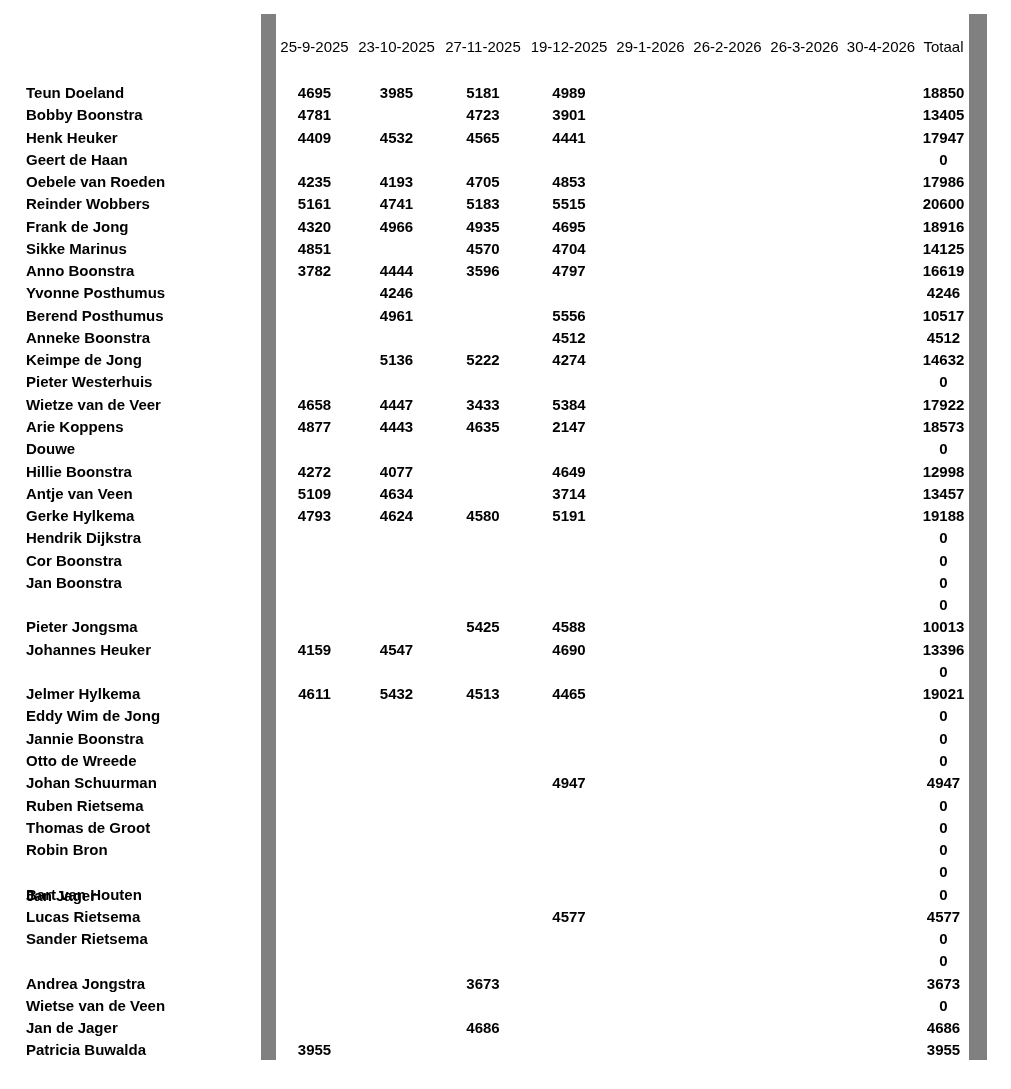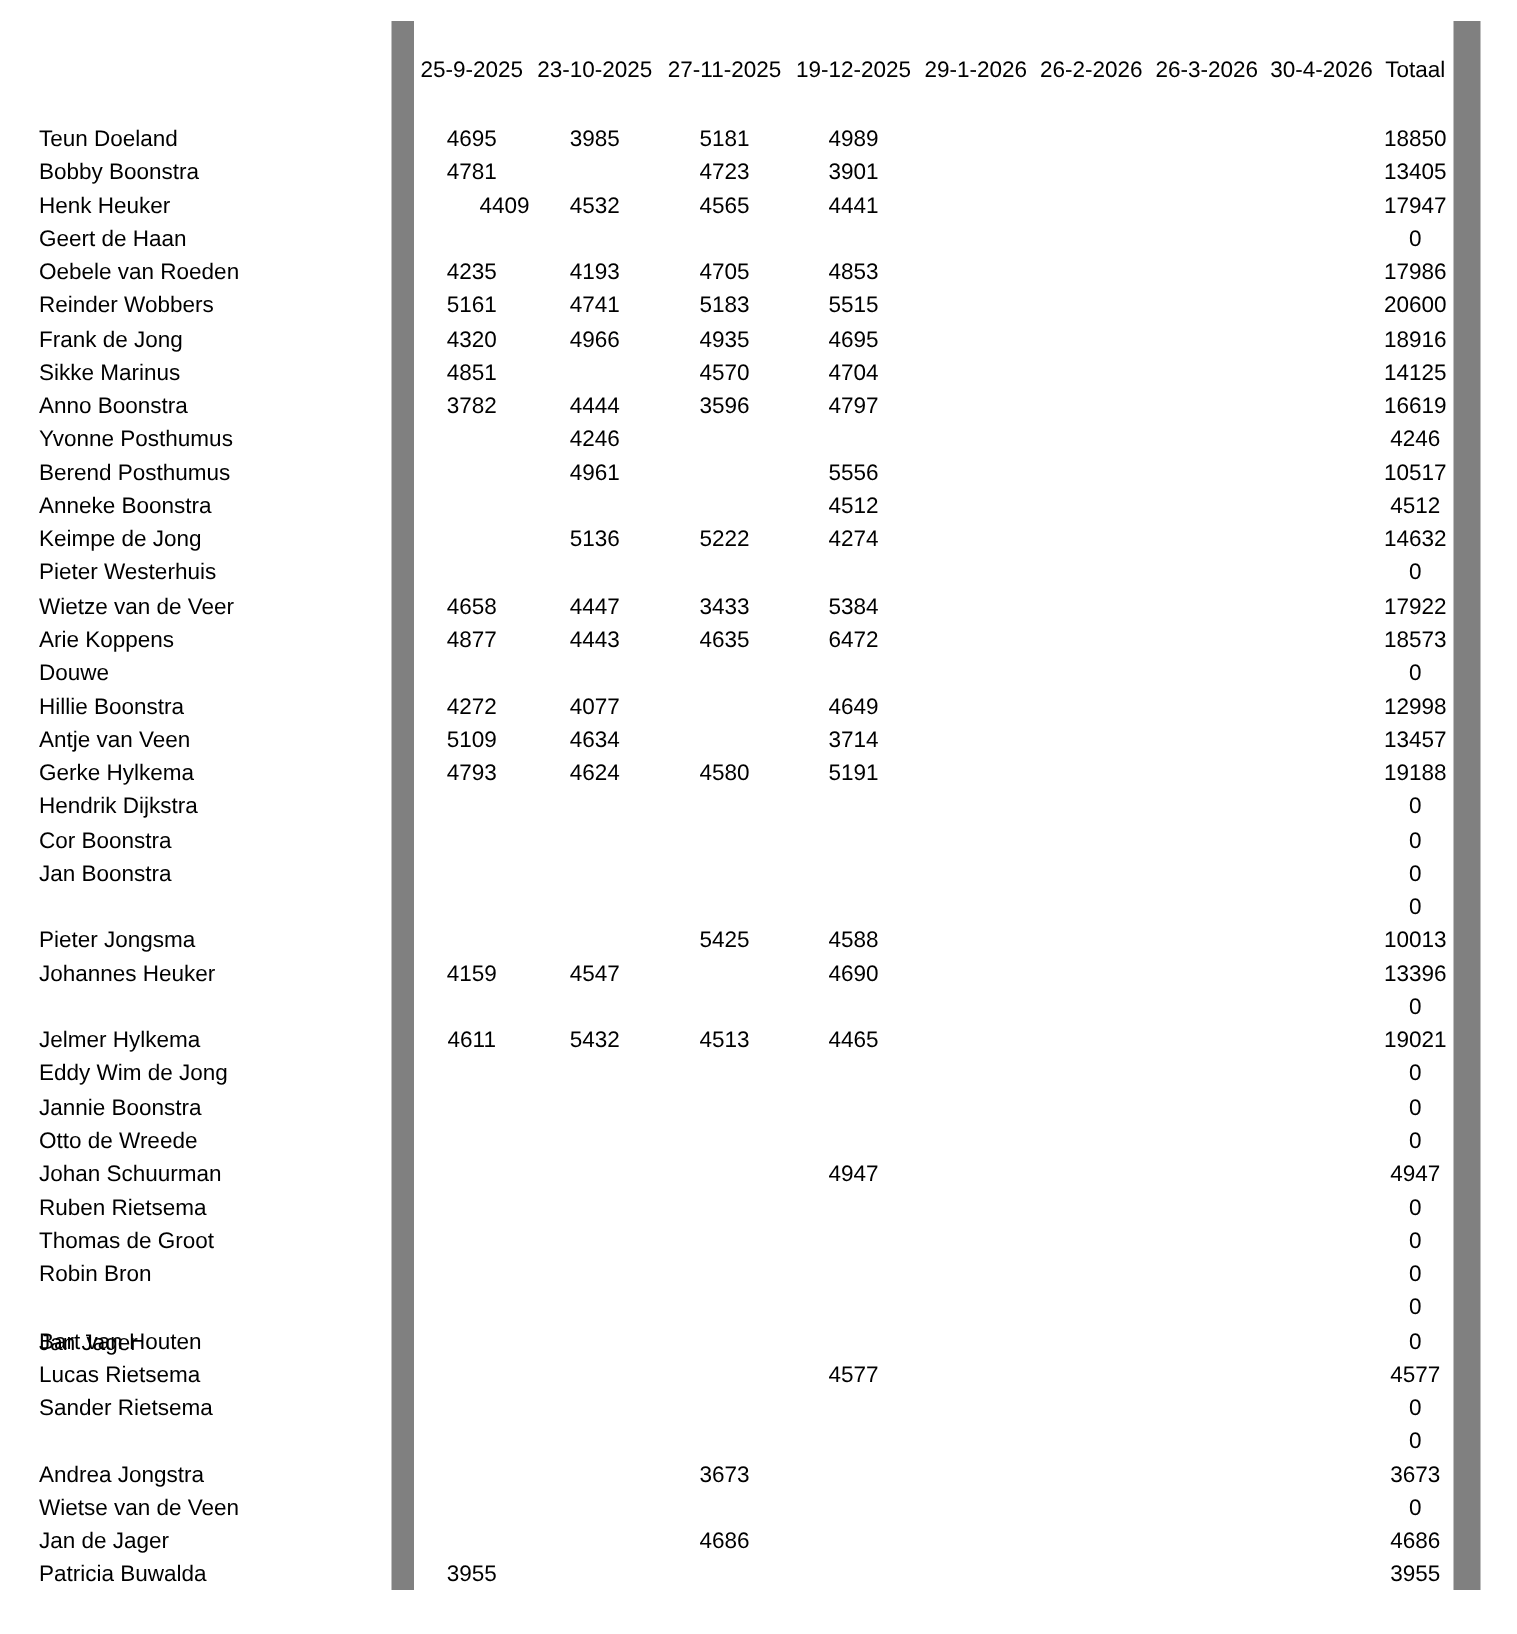--- a/index.html
+++ b/index.html
@@ -26,20 +26,21 @@
     left: 0;
     width: 1011px;
     height: 22px;
   }
   .hrow .cell { line-height: 22px; }
   .rows {
     position: absolute;
     top: 82px;
     left: 0;
     width: 1011px;
+    font-weight: bold;
   }
   .row {
     position: relative;
     height: 22.27px;
   }
   .cell {
     position: absolute;
     top: 0;
     height: 100%;
     font-size: 15px;
@@ -87,21 +88,21 @@
         <div class="cell num" style="left: 440px; width: 86px;">4723</div>
         <div class="cell num" style="left: 526px; width: 86px;">3901</div>
         <div class="cell num" style="left: 612px; width: 77px;"></div>
         <div class="cell num" style="left: 689px; width: 77px;"></div>
         <div class="cell num" style="left: 766px; width: 77px;"></div>
         <div class="cell num" style="left: 843px; width: 76px;"></div>
         <div class="cell num" style="left: 919px; width: 49px;">13405</div>
       </div>
       <div class="row">
         <div class="cell name" style="left: 26px; width: 232px;">Henk Heuker</div>
-        <div class="cell num" style="left: 276px; width: 77px; text-align: right;">4409</div>
+        <div class="cell num" style="left: 276px; width: 77px;">4409</div>
         <div class="cell num" style="left: 353px; width: 87px;">4532</div>
         <div class="cell num" style="left: 440px; width: 86px;">4565</div>
         <div class="cell num" style="left: 526px; width: 86px;">4441</div>
         <div class="cell num" style="left: 612px; width: 77px;"></div>
         <div class="cell num" style="left: 689px; width: 77px;"></div>
         <div class="cell num" style="left: 766px; width: 77px;"></div>
         <div class="cell num" style="left: 843px; width: 76px;"></div>
         <div class="cell num" style="left: 919px; width: 49px;">17947</div>
       </div>
       <div class="row">
@@ -246,21 +247,21 @@
         <div class="cell num" style="left: 689px; width: 77px;"></div>
         <div class="cell num" style="left: 766px; width: 77px;"></div>
         <div class="cell num" style="left: 843px; width: 76px;"></div>
         <div class="cell num" style="left: 919px; width: 49px;">17922</div>
       </div>
       <div class="row">
         <div class="cell name" style="left: 26px; width: 232px;">Arie Koppens</div>
         <div class="cell num" style="left: 276px; width: 77px;">4877</div>
         <div class="cell num" style="left: 353px; width: 87px;">4443</div>
         <div class="cell num" style="left: 440px; width: 86px;">4635</div>
-        <div class="cell num" style="left: 526px; width: 86px;">6472</div>
+        <div class="cell num" style="left: 526px; width: 86px;">2147</div>
         <div class="cell num" style="left: 612px; width: 77px;"></div>
         <div class="cell num" style="left: 689px; width: 77px;"></div>
         <div class="cell num" style="left: 766px; width: 77px;"></div>
         <div class="cell num" style="left: 843px; width: 76px;"></div>
         <div class="cell num" style="left: 919px; width: 49px;">18573</div>
       </div>
       <div class="row">
         <div class="cell name" style="left: 26px; width: 232px;">Douwe</div>
         <div class="cell num" style="left: 276px; width: 77px;"></div>
         <div class="cell num" style="left: 353px; width: 87px;"></div>

